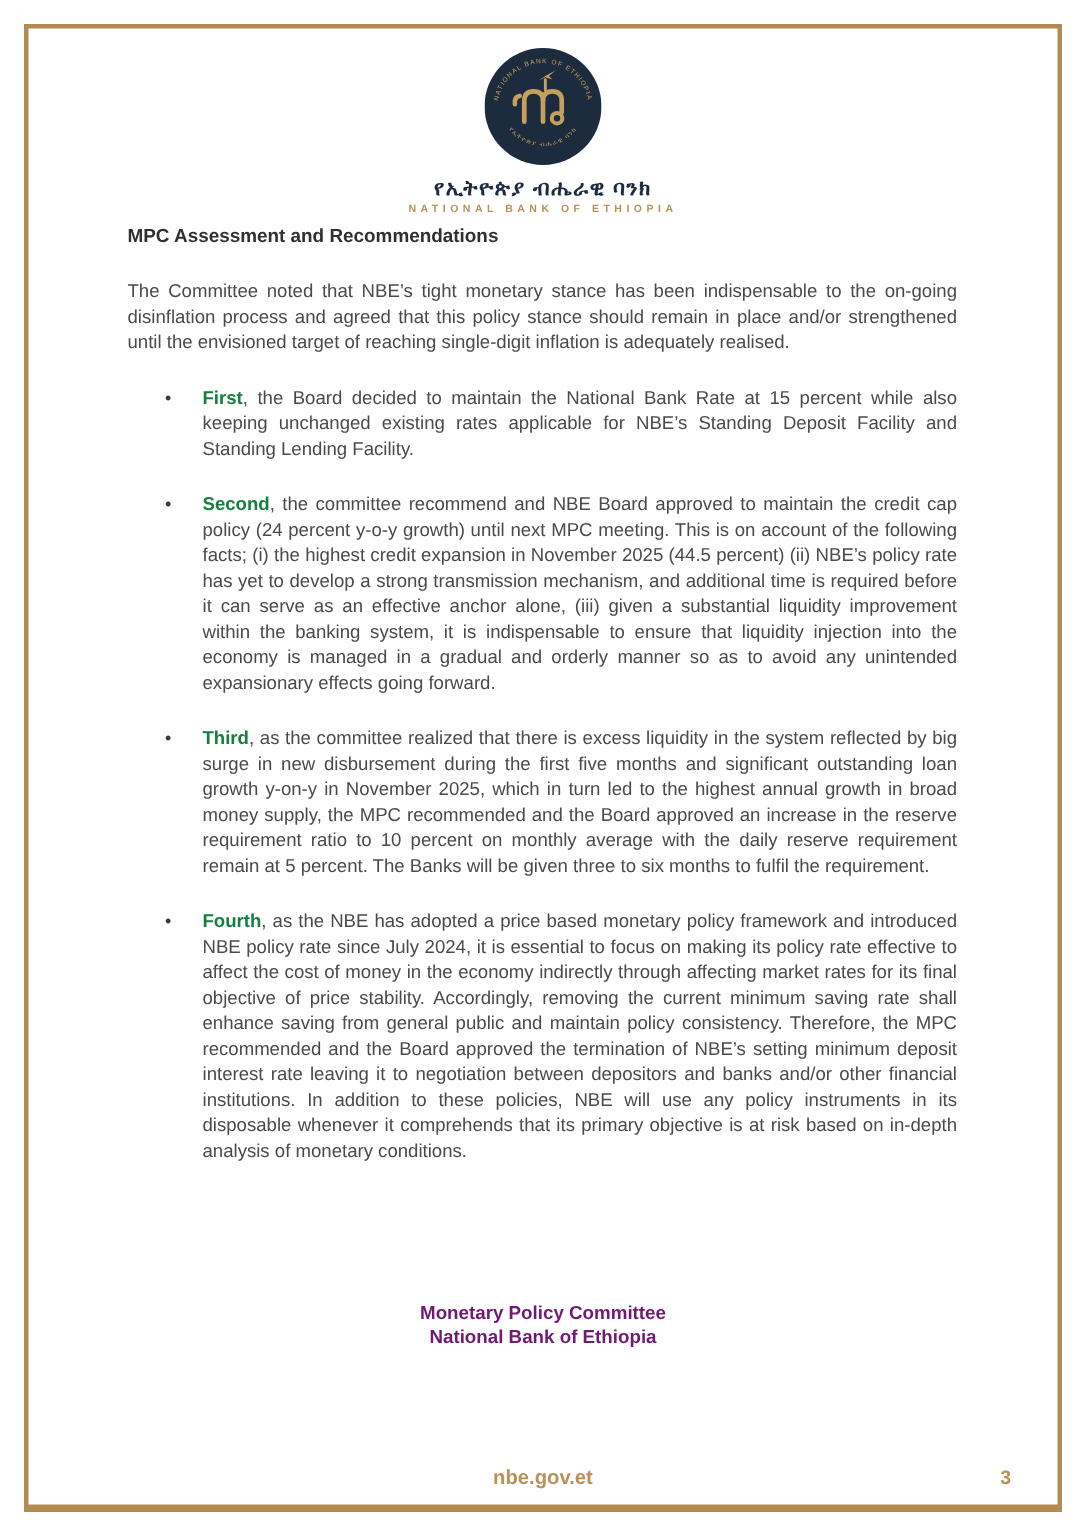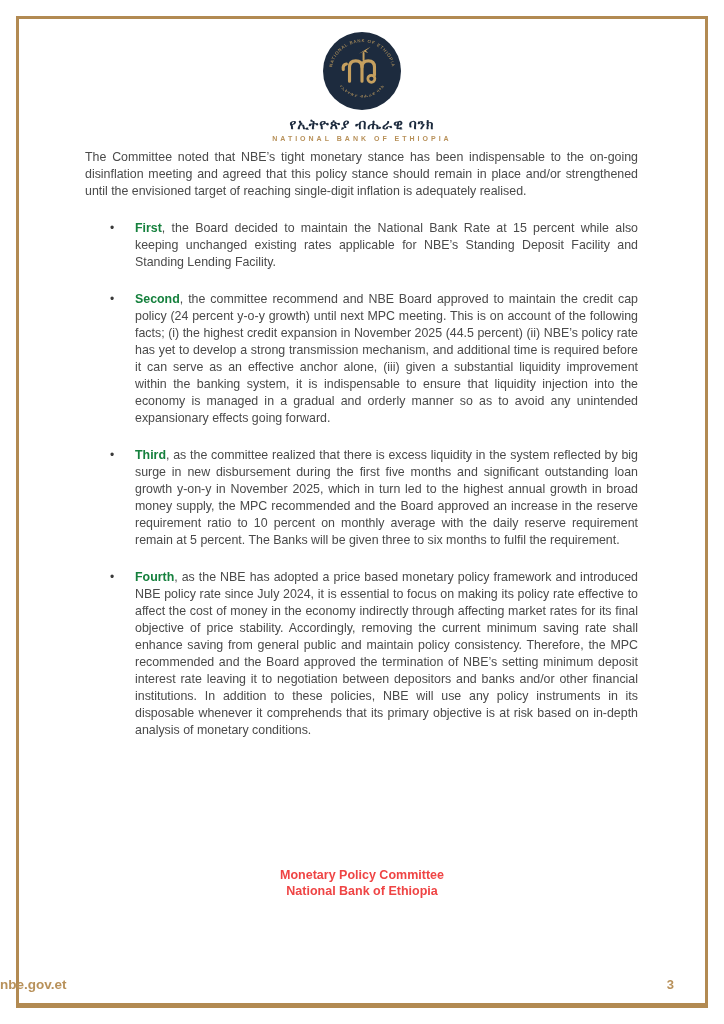--- a/index.html
+++ b/index.html
@@ -59,28 +59,29 @@
   .bullet-dot {
     position: absolute; left: 25px; top: 0;
     color: #3a3a3a; font-size: 12px;
   }
   .lead { font-weight: bold; color: #15803d; }
   .closing { margin-top: 20px; }
   .signature {
     position: absolute;
     top: 867px; left: 0; right: 0;
     text-align: center;
-    color: #ef4444;
+    color: #701a75;
     font-weight: bold;
     font-size: 12.5px;
     line-height: 16px;
   }
   .footer-site {
     position: absolute;
     bottom: 32px; left: 0; right: 0;
+    text-align: center;
     color: #b8915a;
     font-weight: bold;
     font-size: 13.5px;
   }
   .page-num {
     position: absolute;
     right: 50px; bottom: 32px;
     color: #b8915a;
     font-size: 13px;
     font-weight: bold;
@@ -113,22 +114,23 @@
         <circle cx="62" cy="60" r="4.5" stroke-width="3.5"></circle>
         <path d="M 52,36 L 52,27" stroke-width="2.5"></path>
       </g>
       <path d="M 52,24 l 9,-5 l -6,5 l 3,3 l -6,-2 l -6,3 z" fill="#c6a05f"></path>
     </svg>
     <div class="amharic-name">የኢትዮጵያ ብሔራዊ ባንክ</div>
     <div class="latin-name">NATIONAL BANK OF ETHIOPIA</div>
   </header>
 
   <main class="content">
+    <h1 class="doc-heading">MPC Assessment and Recommendations</h1>
 
-    <p class="para">The Committee noted that NBE’s tight monetary stance has been indispensable to the on-going disinflation meeting and agreed that this policy stance should remain in place and/or strengthened until the envisioned target of reaching single-digit inflation is adequately realised.</p>
+    <p class="para">The Committee noted that NBE’s tight monetary stance has been indispensable to the on-going disinflation process and agreed that this policy stance should remain in place and/or strengthened until the envisioned target of reaching single-digit inflation is adequately realised.</p>
 
     <ul class="bullet-list">
       <li class="bullet-item">
         <span class="bullet-dot">•</span><span class="lead">First</span><span>, the Board decided to maintain the National Bank Rate at 15 percent while also keeping unchanged existing rates applicable for NBE’s Standing Deposit Facility and Standing Lending Facility.</span>
       </li>
       <li class="bullet-item">
         <span class="bullet-dot">•</span><span class="lead">Second</span><span>, the committee recommend and NBE Board approved to maintain the credit cap policy (24 percent y-o-y growth) until next MPC meeting. This is on account of the following facts; (i) the highest credit expansion in November 2025 (44.5 percent) (ii) NBE’s policy rate has yet to develop a strong transmission mechanism, and additional time is required before it can serve as an effective anchor alone, (iii) given a substantial liquidity improvement within the banking system, it is indispensable to ensure that liquidity injection into the economy is managed in a gradual and orderly manner so as to avoid any unintended expansionary effects going forward.</span>
       </li>
       <li class="bullet-item">
         <span class="bullet-dot">•</span><span class="lead">Third</span><span>, as the committee realized that there is excess liquidity in the system reflected by big surge in new disbursement during the first five months and significant outstanding loan growth y-on-y in November 2025, which in turn led to the highest annual growth in broad money supply, the MPC recommended and the Board approved an increase in the reserve requirement ratio to 10 percent on monthly average with the daily reserve requirement remain at 5 percent. The Banks will be given three to six months to fulfil the requirement.</span>

